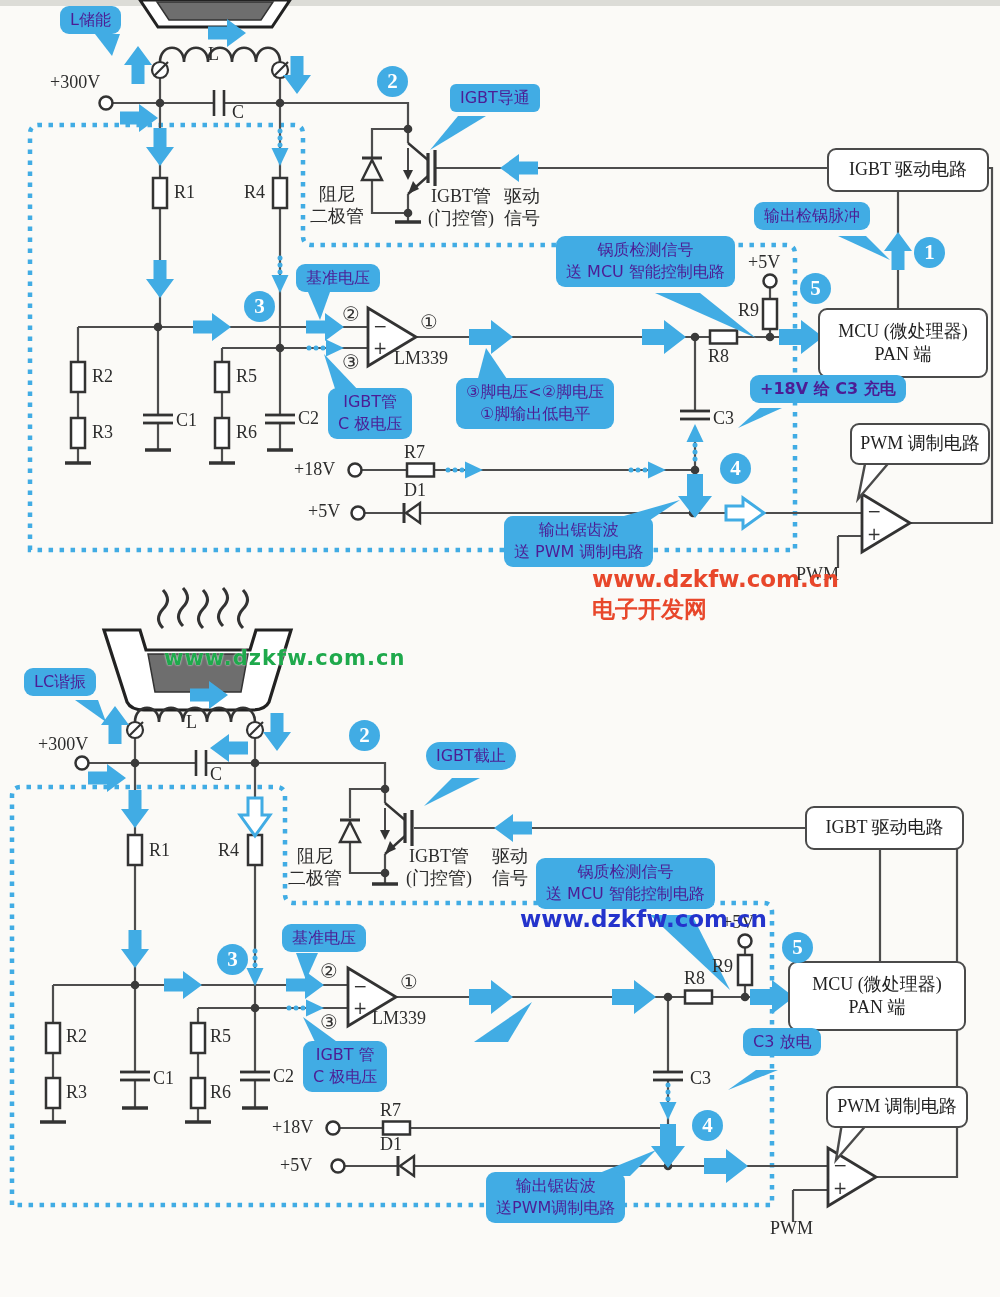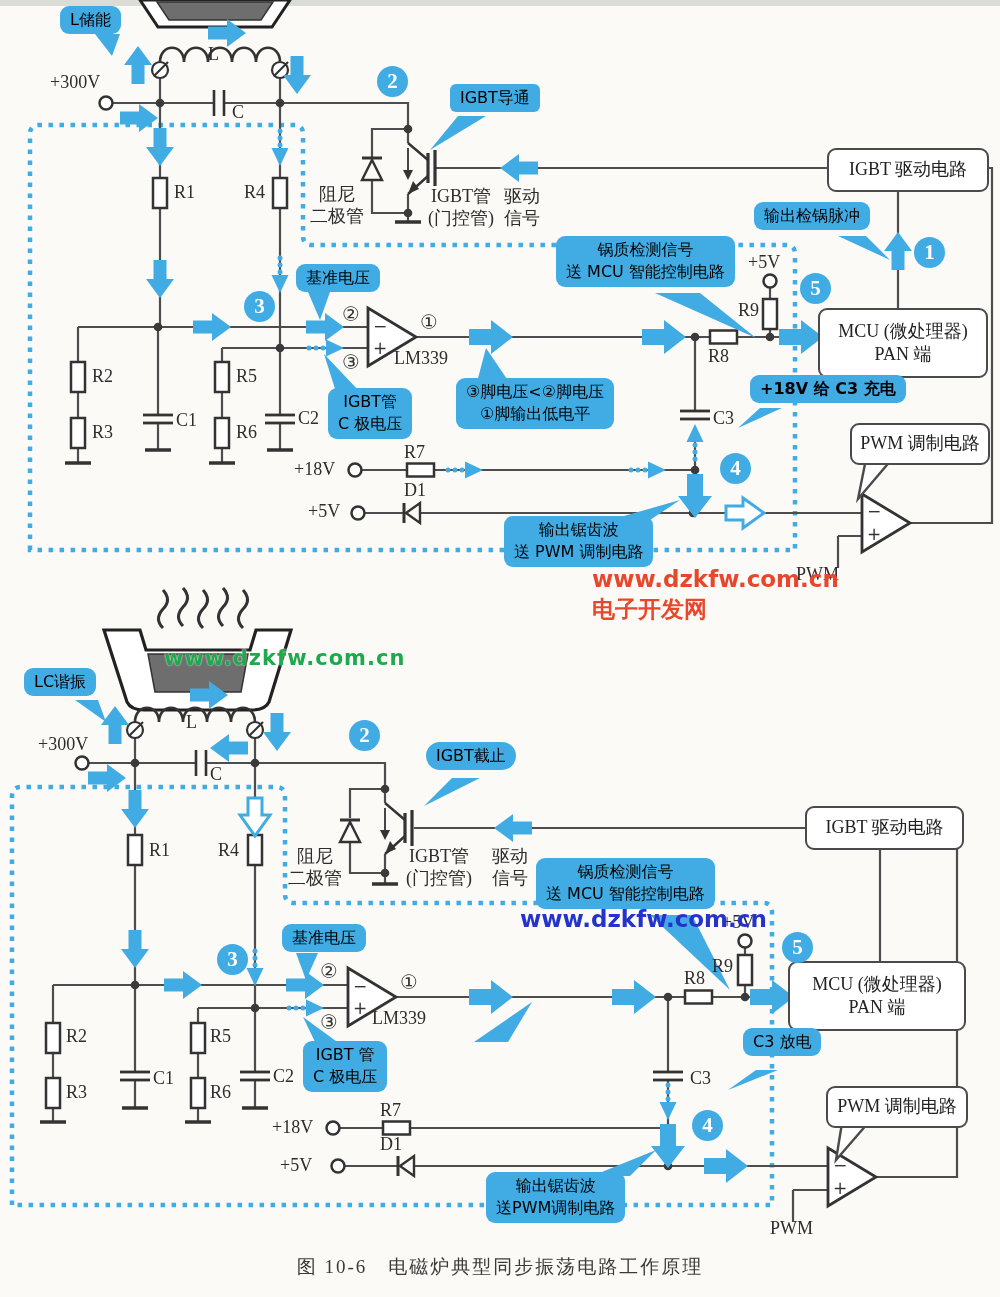--- a/index.html
+++ b/index.html
@@ -4,21 +4,21 @@
 <style>
   html,body{margin:0;padding:0;background:#fbfaf7;}
   #stage{position:relative;width:1000px;height:1297px;background:#fbfaf7;overflow:hidden;
          font-family:"Liberation Serif","DejaVu Serif",serif;}
   #circuit-svg{position:absolute;left:0;top:0;z-index:1;}
   .lbl{position:absolute;font-family:"Liberation Serif","DejaVu Serif",serif;font-size:18px;
        color:#2d2d2d;white-space:nowrap;z-index:2;line-height:1.2;}
   .lbl2{text-align:center;}
   .sign{position:absolute;font-family:"DejaVu Sans",sans-serif;font-size:17px;color:#333;
         z-index:2;line-height:1;}
-  .callout{position:absolute;background:#41ACE4;color:#000000;border-radius:9px;padding:3px 10px;
+  .callout{position:absolute;background:#41ACE4;color:#4c1d95;border-radius:9px;padding:3px 10px;
         font-family:"DejaVu Sans",sans-serif;font-size:16px;text-align:center;line-height:1.4;
         z-index:3;white-space:nowrap;}
   .block{position:absolute;background:#fff;border:2.5px solid #4a4a4a;border-radius:9px;
         display:flex;flex-direction:column;align-items:center;justify-content:center;
         font-family:"Liberation Serif",serif;font-size:18px;color:#222;z-index:3;
         line-height:1.3;white-space:nowrap;}
   .numc{position:absolute;width:31px;height:31px;border-radius:50%;background:#41ACE4;color:#fff;
         font-family:"Liberation Serif",serif;font-size:21px;font-weight:bold;display:flex;
         align-items:center;justify-content:center;z-index:4;}
   .wm{position:absolute;font-family:"DejaVu Sans",sans-serif;font-weight:bold;z-index:5;
@@ -447,15 +447,14 @@
   <div>输出锯齿波</div>
   <div>送PWM调制电路</div>
 </div>
 <div class="block" style="left:826px;top:1086px;width:138px;height:38px;">
   <span>PWM 调制电路</span>
 </div>
 <div class="sign" style="left:833px;top:1157px;">−</div>
 <div class="sign" style="left:833px;top:1180px;">+</div>
 <div class="lbl" style="left:770px;top:1218px;">PWM</div>
 
-<div id="caption">图 10-6　电磁炉典型同步振荡电路工作原理</div>
 
 </div>
 
 </body></html>

